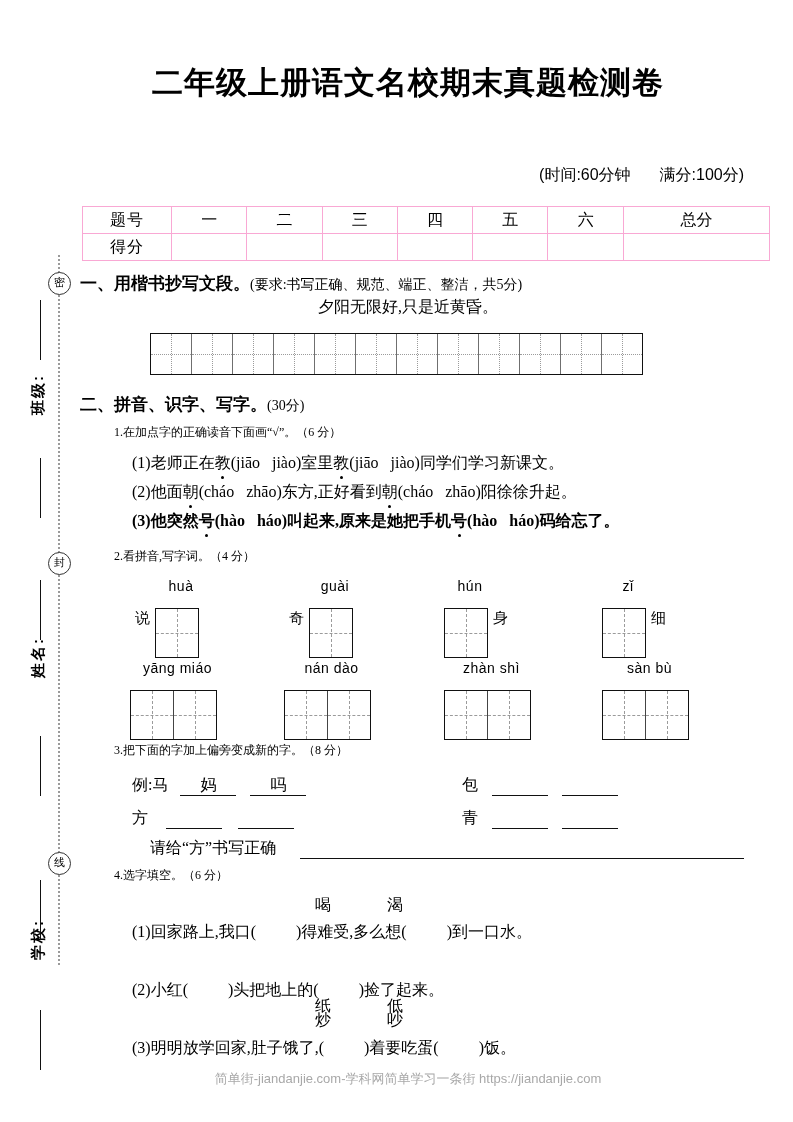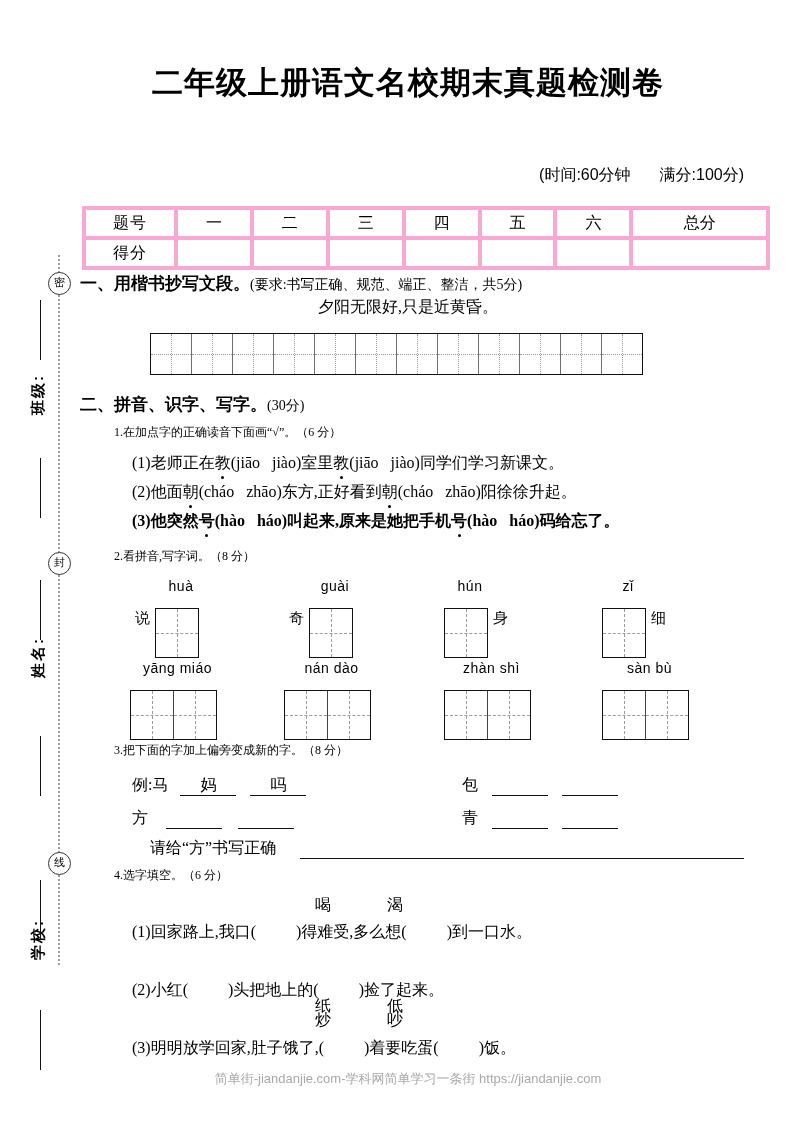--- a/index.html
+++ b/index.html
@@ -112,21 +112,21 @@
   .score-table {
     position: absolute;
     left: 10px;
     top: 206px;
     border-collapse: collapse;
     width: 688px;
     font-size: 16px;
     font-family: "Liberation Sans", sans-serif;
   }
   .score-table td {
-    border: 4px solid #f9a8d4;
+    border: 1px solid #f9a8d4;
     height: 26px;
     text-align: center;
     vertical-align: middle;
     padding: 0;
   }
   .score-table td.head-col { width: 88px; letter-spacing: 1px; }
 
   
   .sec-title {
     position: absolute;
@@ -377,21 +377,21 @@
   </div>
 
   <div class="line-text" style="left:60px; top:482px;">
     <span>(2)</span><span>他面</span><span class="dotted-char">朝</span><span>(cháo&nbsp;&nbsp; zhāo)东方,正好看到</span><span class="dotted-char">朝</span><span>(cháo&nbsp;&nbsp; zhāo)阳徐徐升起。</span>
   </div>
 
   <div class="line-text" style="left:60px; top:511px;font-weight:bold;">
     <span>(3)</span><span>他突然</span><span class="dotted-char">号</span><span>(hào&nbsp;&nbsp; háo)叫起来,原来是她把手机</span><span class="dotted-char">号</span><span>(hào&nbsp;&nbsp; háo)码给忘了。</span>
   </div>
 
-  <div class="q-title" style="left:42px; top:548px;">2.看拼音,写字词。（8 分）</div>
+  <div class="q-title" style="left:42px; top:548px;">2.看拼音,写字词。（4 分）</div>
 
   <div class="pin-group" style="left:58px; top:578px;">
     <div class="pin-row">
       <span class="pin-label">说</span>
       <div class="pin-stack">
         <div class="pinyin">huà</div>
         <div class="tzg">
             <div class="c"></div>
           </div>
       </div>

